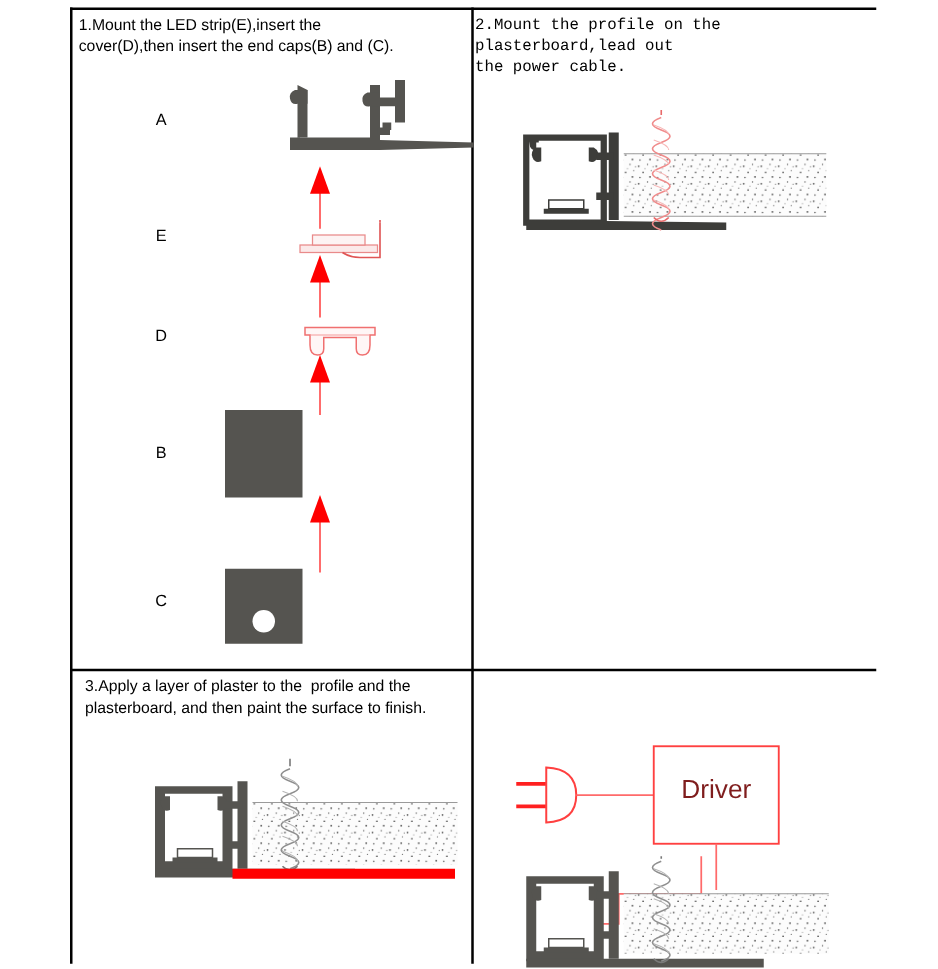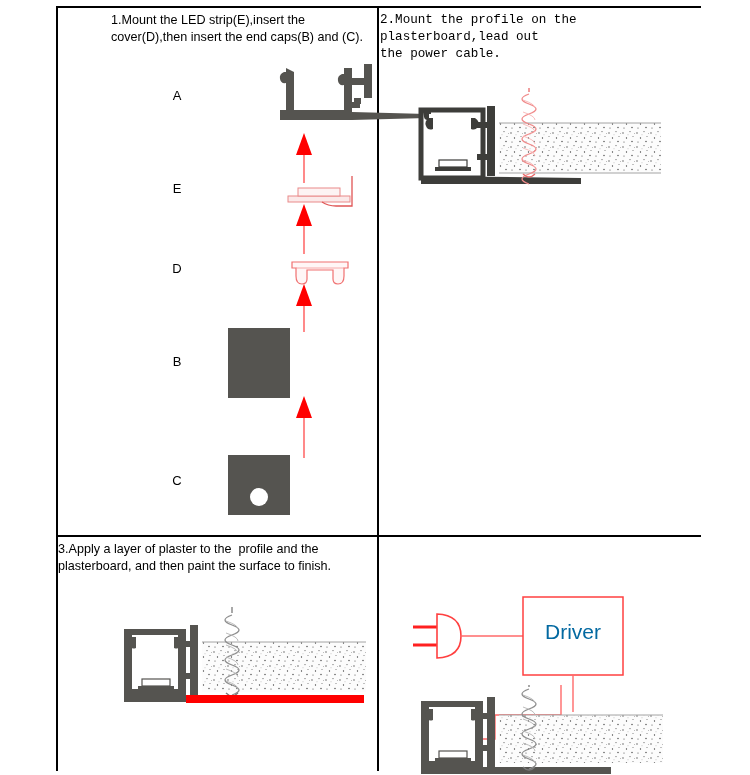--- a/index.html
+++ b/index.html
@@ -53,21 +53,21 @@
 </head>
 <body>
 
 <div id="page">
 
   <div class="rule rule-h" style="left:56px; top:6px; width:645px;"></div>
   <div class="rule rule-h" style="left:56px; top:535px; width:645px;"></div>
   <div class="rule rule-v" style="left:56px; top:6px; height:765px;"></div>
   <div class="rule rule-v" style="left:377px; top:6px; height:765px;"></div>
 
-  <div class="panel" style="left:56px; top:8px; width:321px; height:684px;margin-left:48px;">
+  <div class="panel" style="left:56px; top:8px; width:321px; height:684px;">
 
     <div class="panel-caption" style="left:7px; top:4px; width:306px;">1.Mount the LED strip(E),insert the
 cover(D),then insert the end caps(B) and (C).</div>
 
     <div class="part-label" style="left:64px; top:80px;">A</div>
 
     <div class="fig" style="left:118px; top:50px;">
       <svg width="210" height="80" viewBox="0 0 210 80">
 
         <path d="M64,10 L64,52 L72,52 L72,14 Z" fill="#555450"></path>
@@ -214,21 +214,21 @@
         <g stroke="#f7b5b5" stroke-width="0.9" fill="none">
           <path d="M112,12 q12,4 12,8 M112,24 q12,4 12,8 M112,36 q12,4 12,8
                    M112,48 q12,4 12,8 M112,60 q12,4 12,8 M112,72 q12,4 12,8"></path>
         </g>
       </svg>
     </div>
   </div>
 
   <div class="panel" style="left:56px; top:537px; width:321px; height:238px;">
 
-    <div class="panel-caption" style="left:2px; top:4px; width:312px;">3.Apply a layer of plaster to the  profile and the
+    <div class="panel-caption" style="left:12px; top:4px; width:312px;">3.Apply a layer of plaster to the  profile and the
 plasterboard, and then paint the surface to finish.</div>
 
     <div class="fig" style="left:58px; top:70px;">
       <svg width="252" height="110" viewBox="0 0 252 110">
         <defs>
           <pattern id="speckle3" width="14" height="14" patternUnits="userSpaceOnUse">
             <rect width="14" height="14" fill="#fcfcfc"></rect>
             <circle cx="2" cy="3" r="0.7" fill="#4d4d4d"></circle>
             <circle cx="9" cy="1.6" r="0.55" fill="#5a5a5a"></circle>
             <circle cx="5.5" cy="8" r="0.65" fill="#444"></circle>
@@ -283,21 +283,21 @@
 
         <line x1="54" y1="44" x2="116" y2="44" stroke="#ff6a6a" stroke-width="1.4"></line>
 
         <rect x="116" y="5" width="100" height="78" fill="#ffffff" stroke="#ff4040" stroke-width="1.5"></rect>
 
         <line x1="166" y1="83" x2="166" y2="120" stroke="#ff6a6a" stroke-width="1.4"></line>
       </svg>
     </div>
 
     <div style="position:absolute; left:144px; top:83px; width:100px; text-align:center;
-                font-size:21px; color:#0369a1;">Driver</div>
+                font-size:21px; color:#7f1d1d;">Driver</div>
 
     <div class="fig" style="left:32px; top:148px;">
       <svg width="252" height="92" viewBox="0 0 252 92">
         <defs>
           <pattern id="speckle4" width="14" height="14" patternUnits="userSpaceOnUse">
             <rect width="14" height="14" fill="#fcfcfc"></rect>
             <circle cx="2" cy="3" r="0.7" fill="#4d4d4d"></circle>
             <circle cx="9" cy="1.6" r="0.55" fill="#5a5a5a"></circle>
             <circle cx="5.5" cy="8" r="0.65" fill="#444"></circle>
             <circle cx="12" cy="6.5" r="0.5" fill="#606060"></circle>

